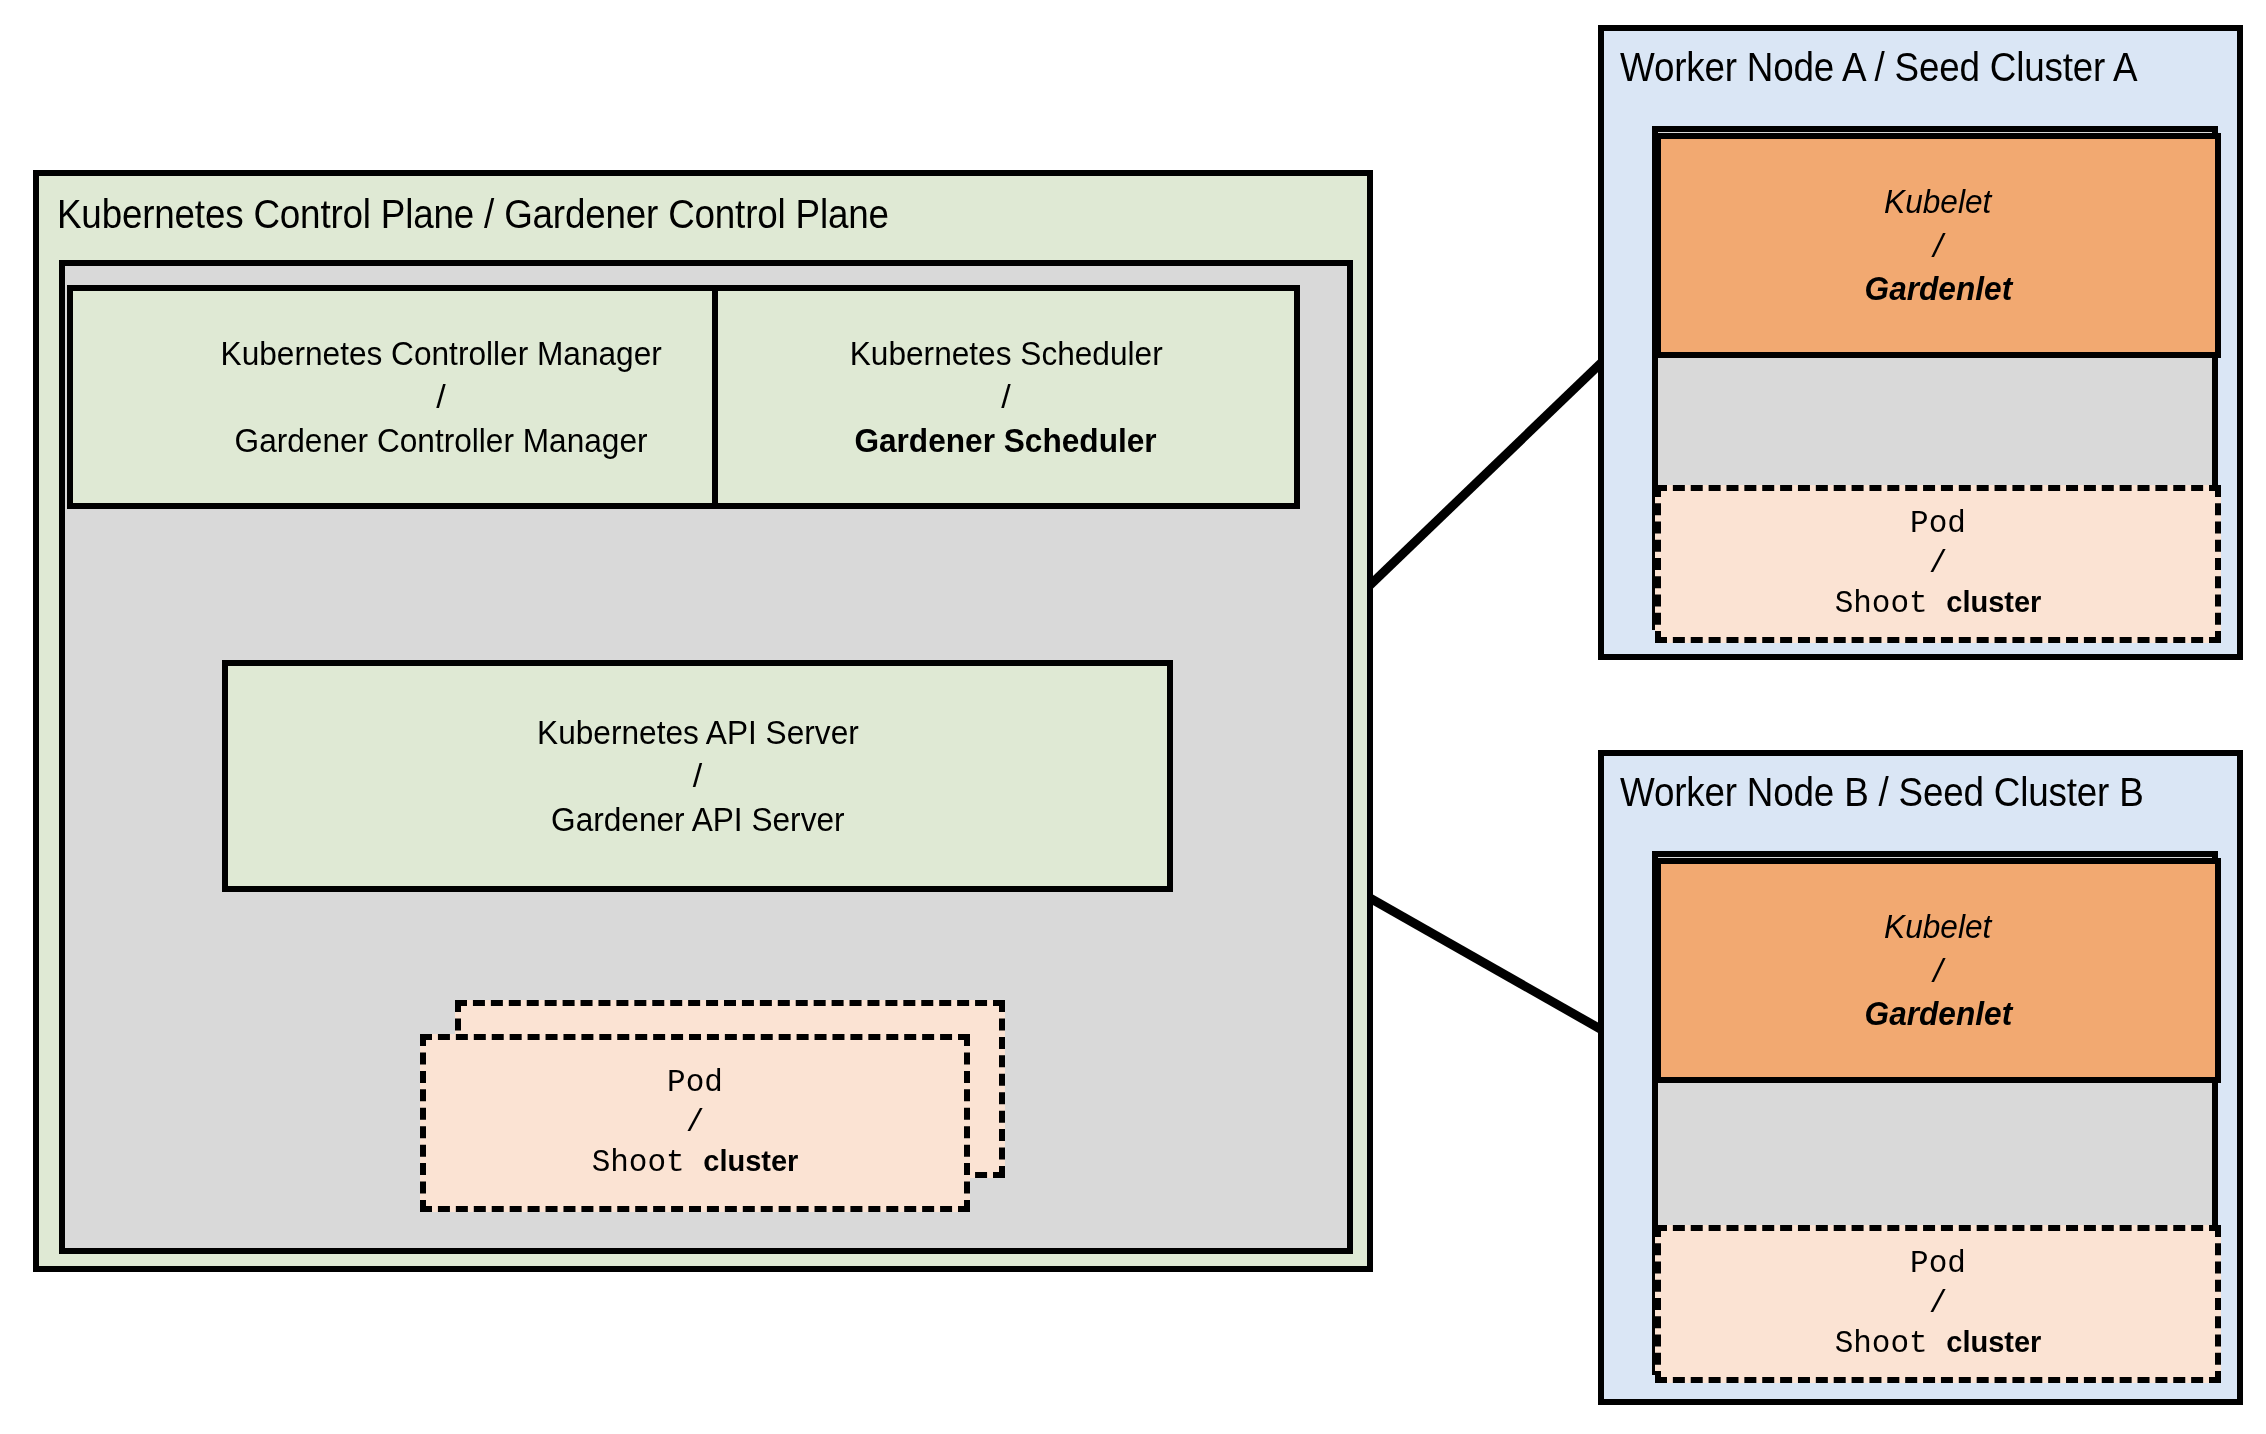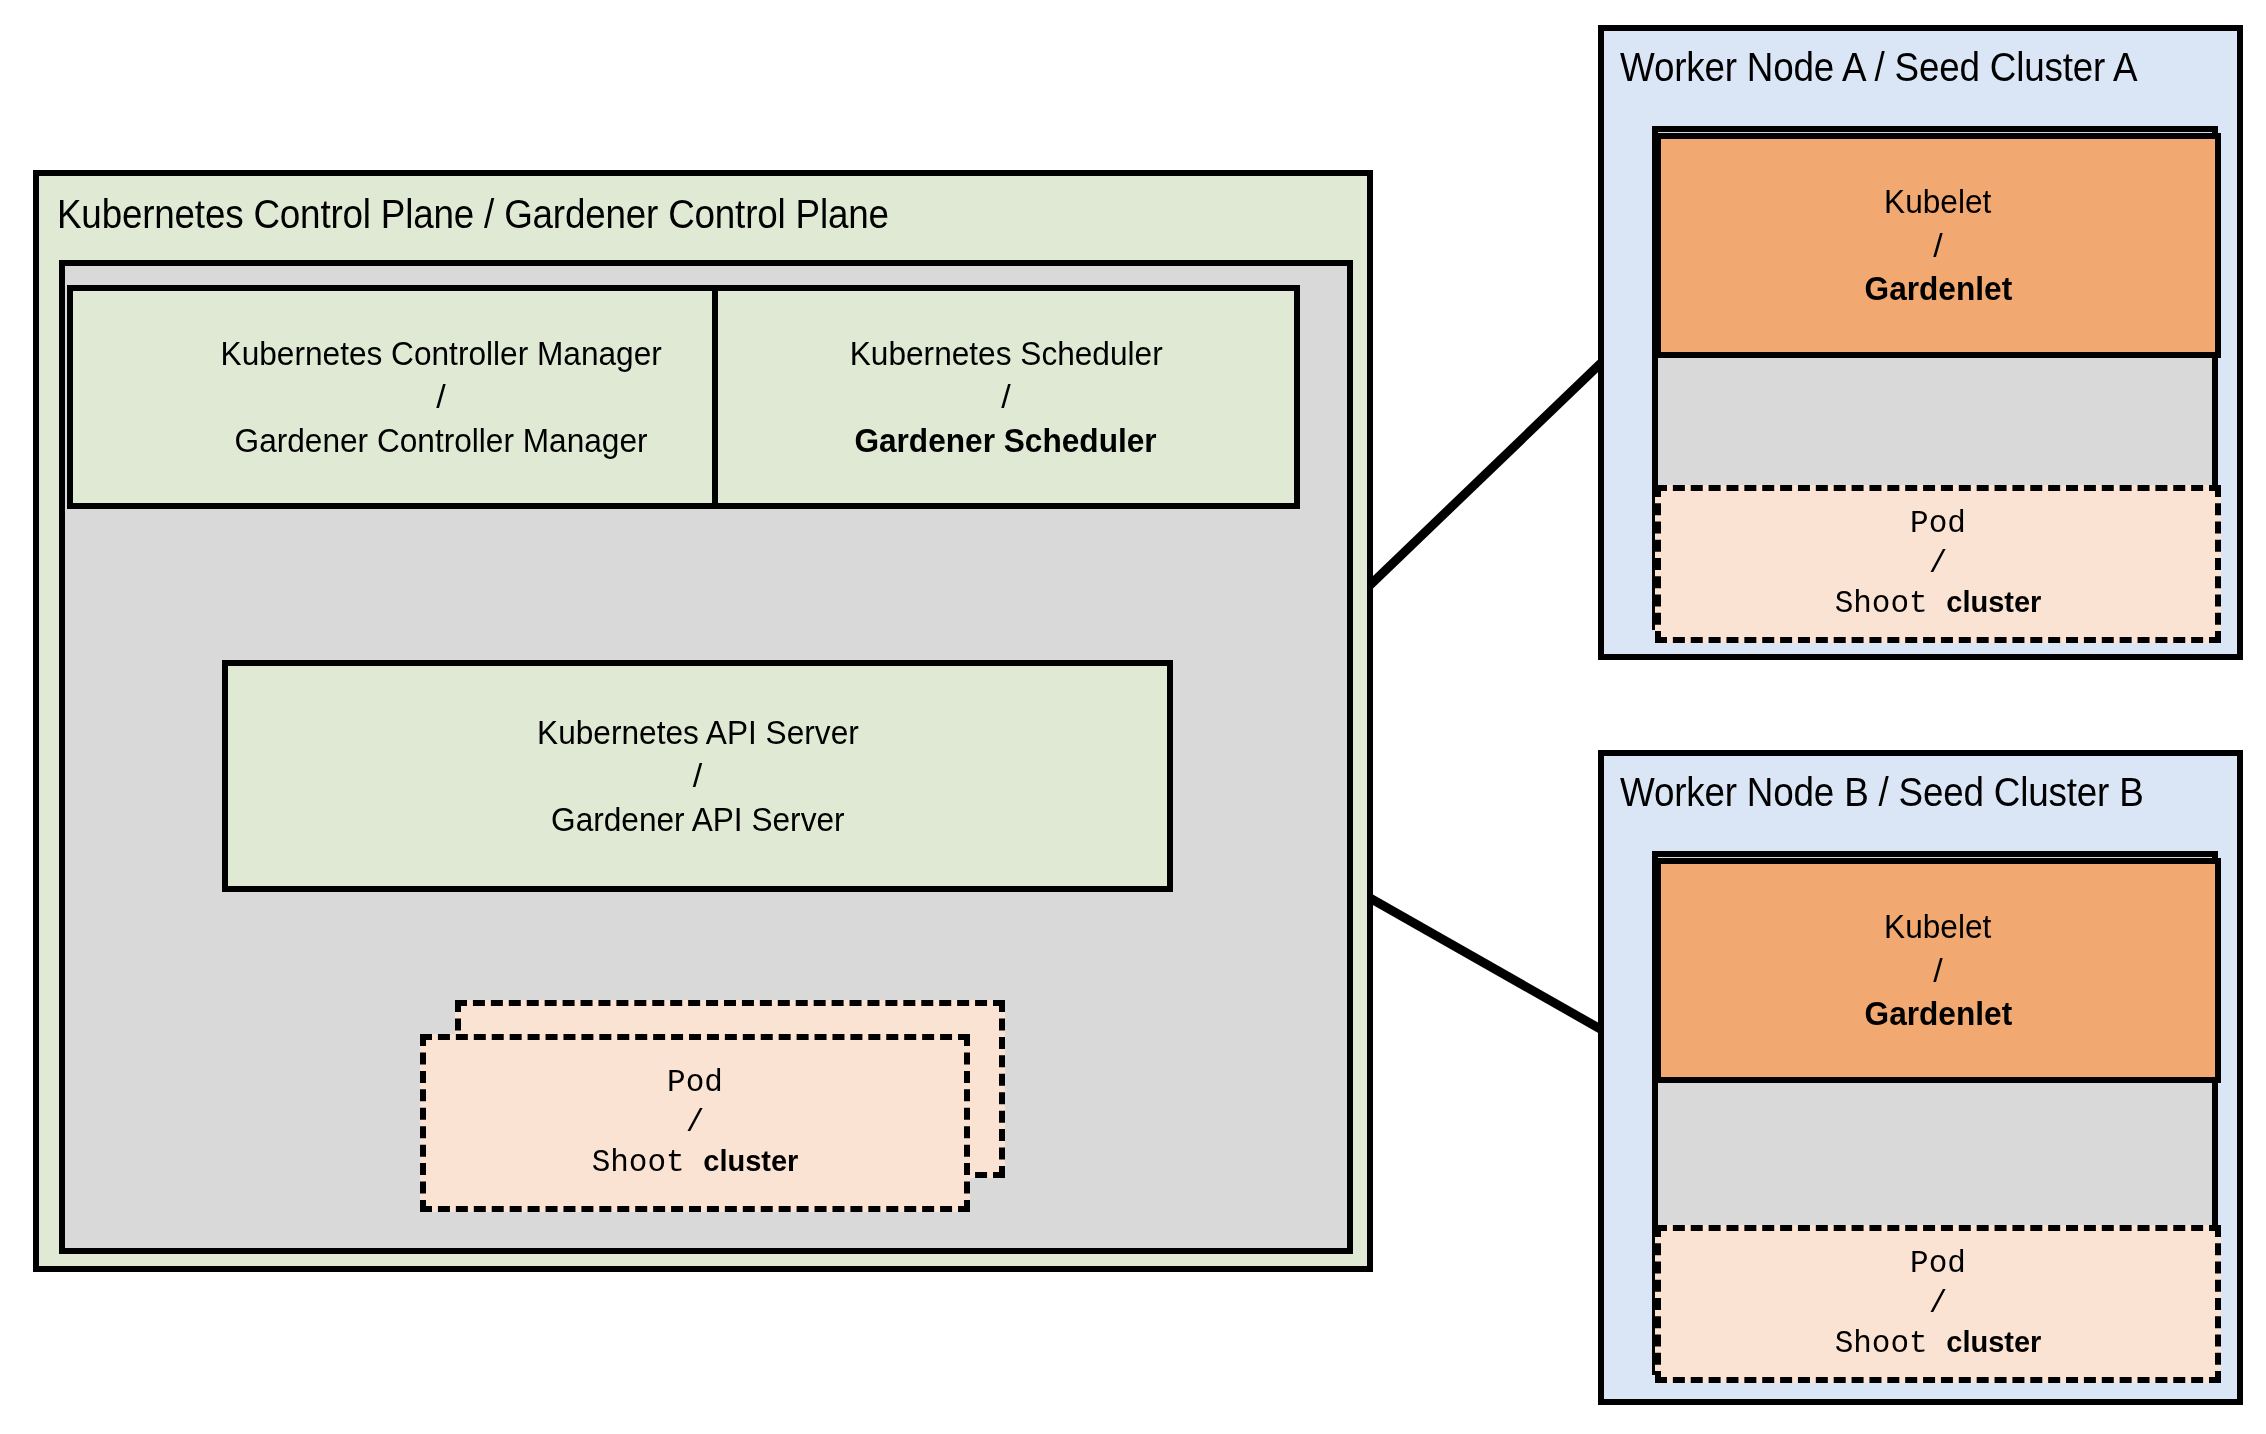--- a/index.html
+++ b/index.html
@@ -18,21 +18,21 @@
     transform:scaleX(.92);transform-origin:left center;
   }
 
   
   .box{
     border:6px solid #000;display:flex;flex-direction:column;
     align-items:center;justify-content:center;text-align:center;
     line-height:1.28;
   }
   .box-green{background:#dfe9d4;}
-  .box-orange{background:#f2a971;}
+  .box-orange{background:#f2a971;font-style:italic;}
   .box-pod{background:#fbe3d3;border:6px dashed #000;}
 
   .lbl{font-size:34px;white-space:nowrap;transform:scaleX(.93);}
   .lbl.b{font-weight:bold;}
   .mono{font-family:"Liberation Mono","DejaVu Sans Mono",monospace;
         font-size:31px;white-space:nowrap;}
   .mono .b{font-family:"Liberation Sans","DejaVu Sans",sans-serif;
            font-weight:bold;font-size:29px;}
   .sep{font-size:34px;line-height:1.28;}
 

